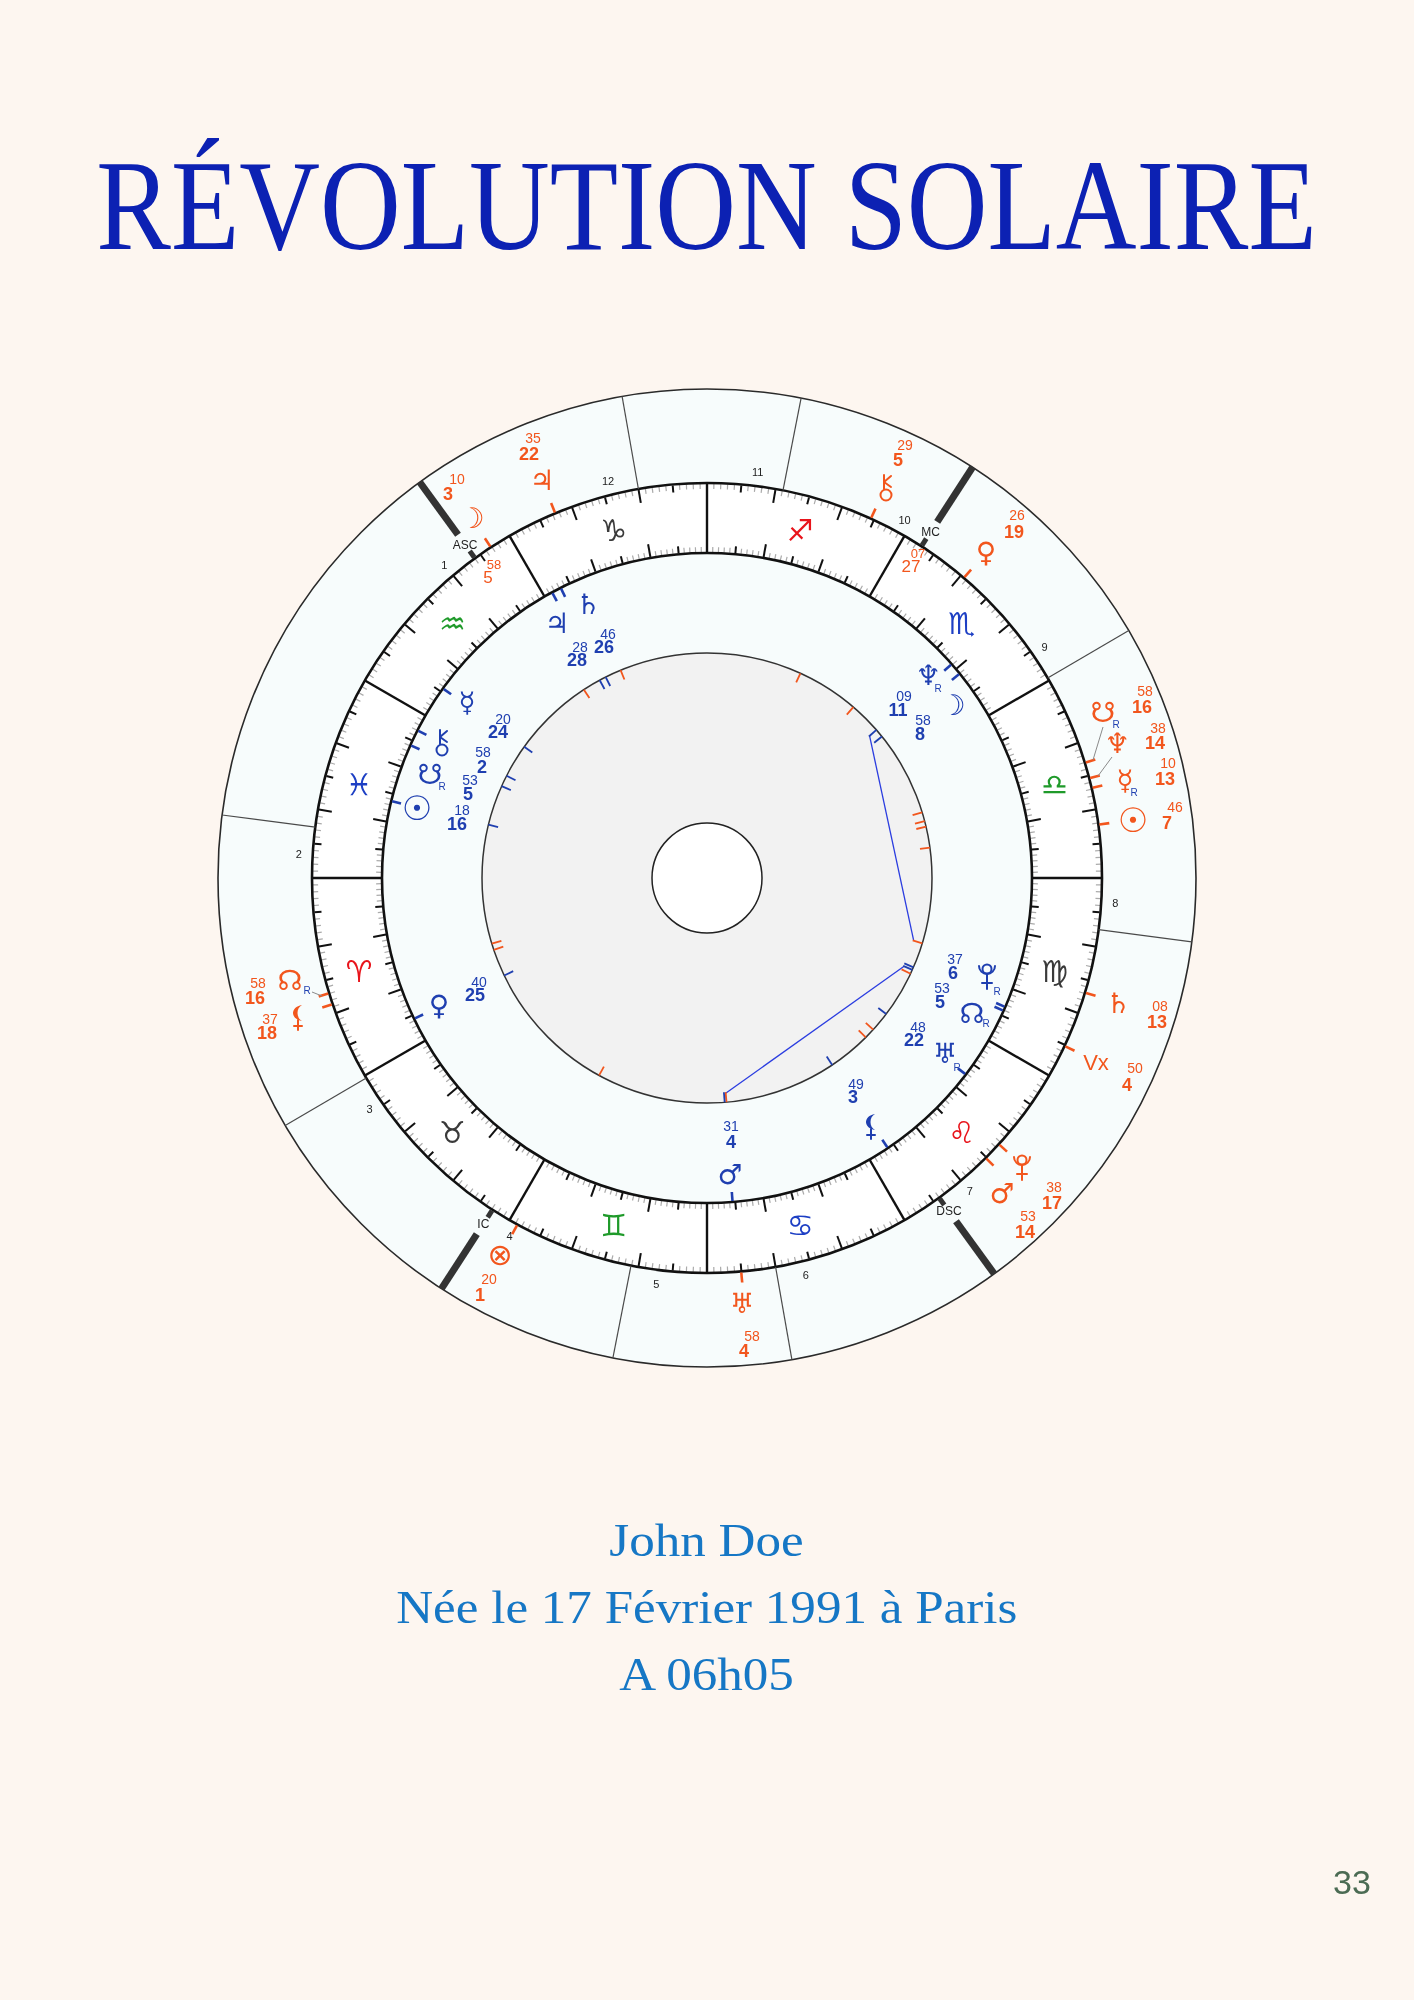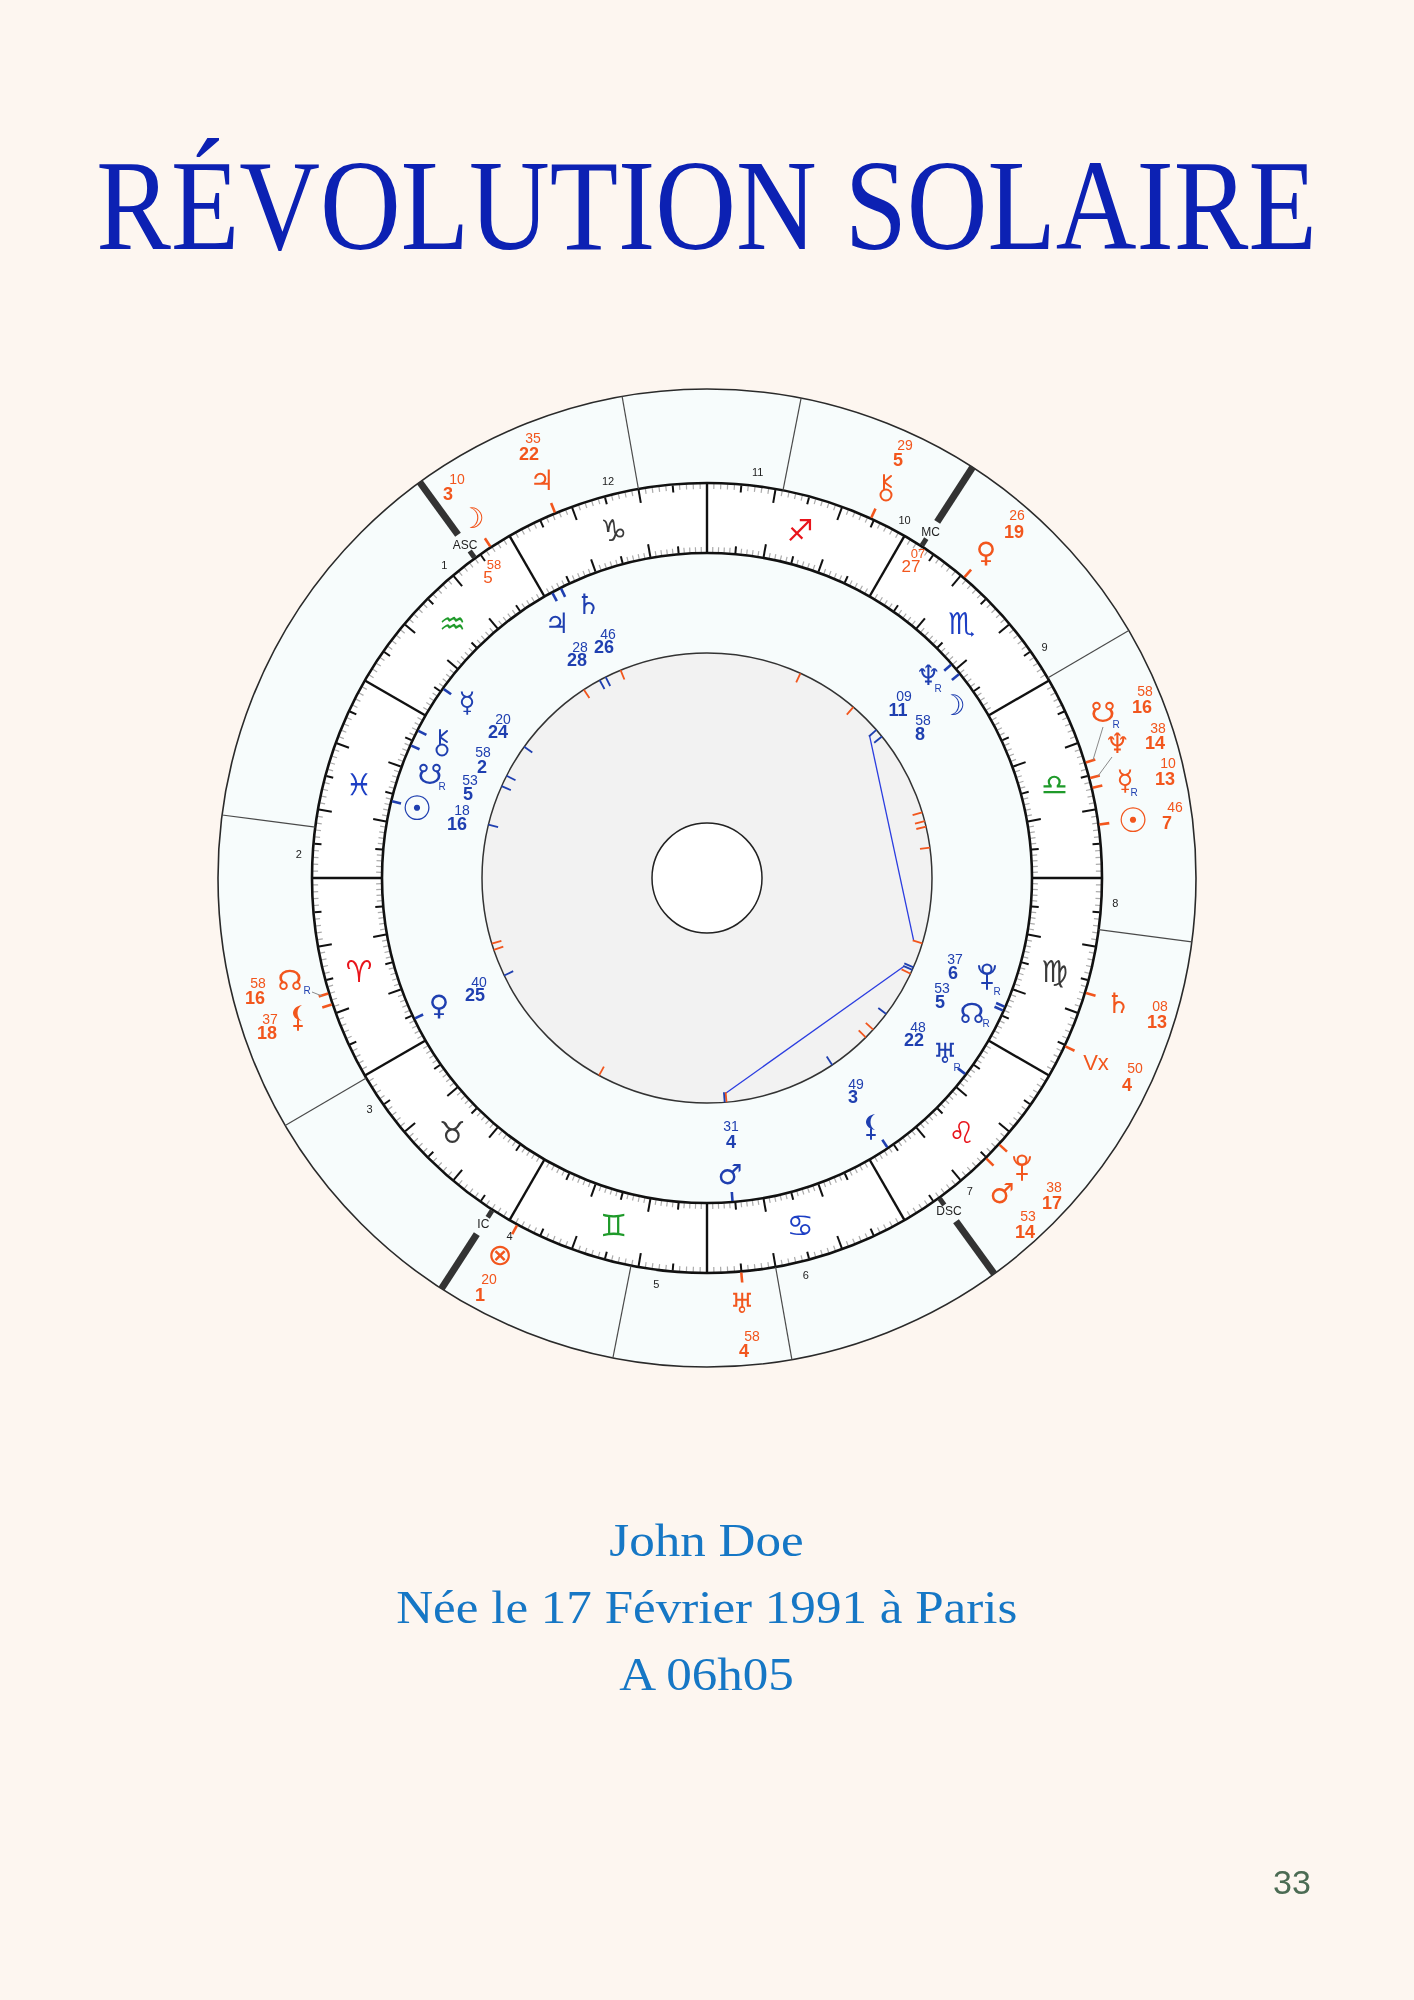--- a/index.html
+++ b/index.html
@@ -16,21 +16,21 @@
   .title span { display: inline-block; transform: scaleX(0.86); transform-origin: center; }
   #wheel { position: absolute; left: 0; top: 370px; }
   .subtitle {
     position: absolute; top: 1507px; left: -200px; width: 1814px;
     text-align: center; white-space: nowrap;
     font-family: "Liberation Serif", serif; font-size: 46px; line-height: 67px;
     color: #1677c5;
   }
   .subtitle div span { display: inline-block; transform: scaleX(1.11); transform-origin: center; }
   .page-num {
-    position: absolute; top: 1865px; left: 1232px; width: 120px; text-align: center;
+    position: absolute; top: 1865px; left: 1292px; width: 120px; text-align: center;
     font-family: "Liberation Sans", sans-serif; font-size: 34px; line-height: 34px;
     color: #4b6b53;
   }
 </style>
 </head>
 <body>
 
 <div class="title">
   <span>RÉVOLUTION SOLAIRE</span>
 </div>

